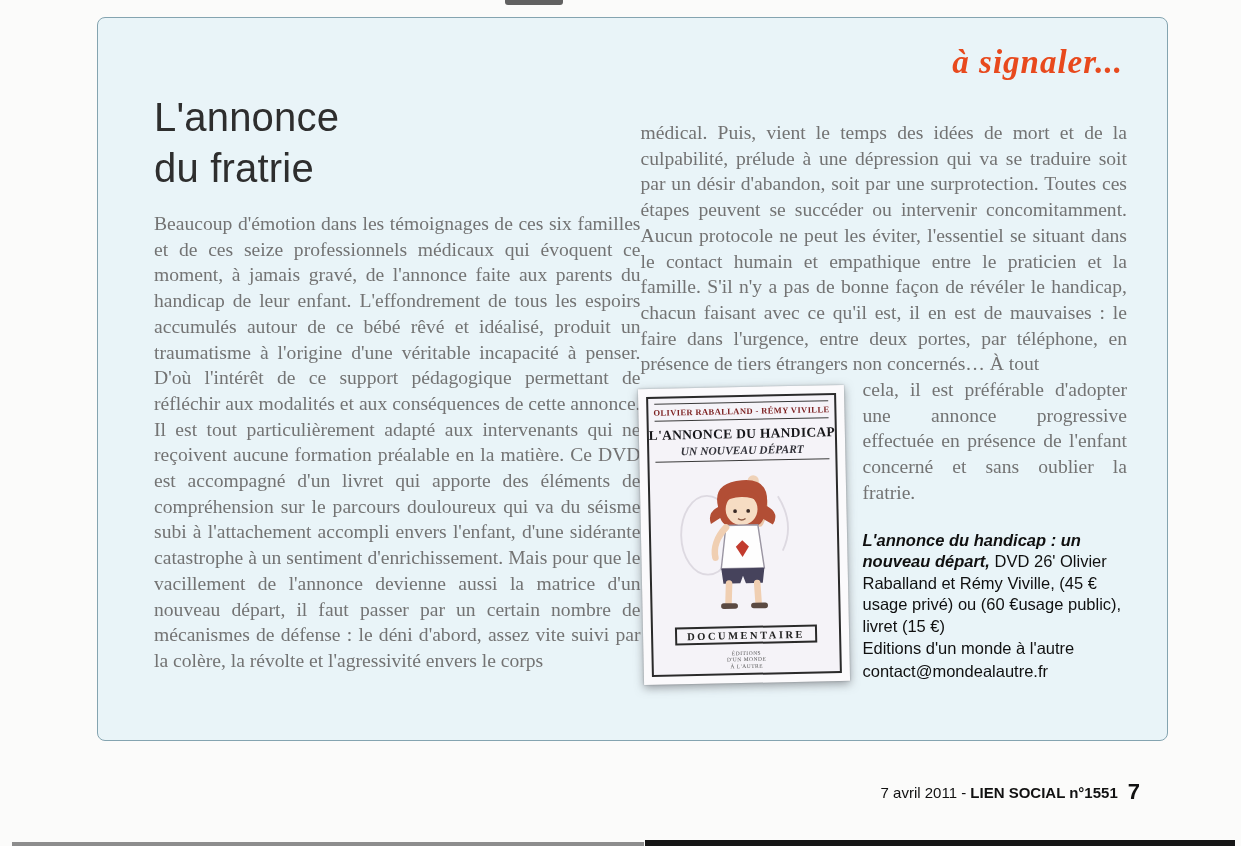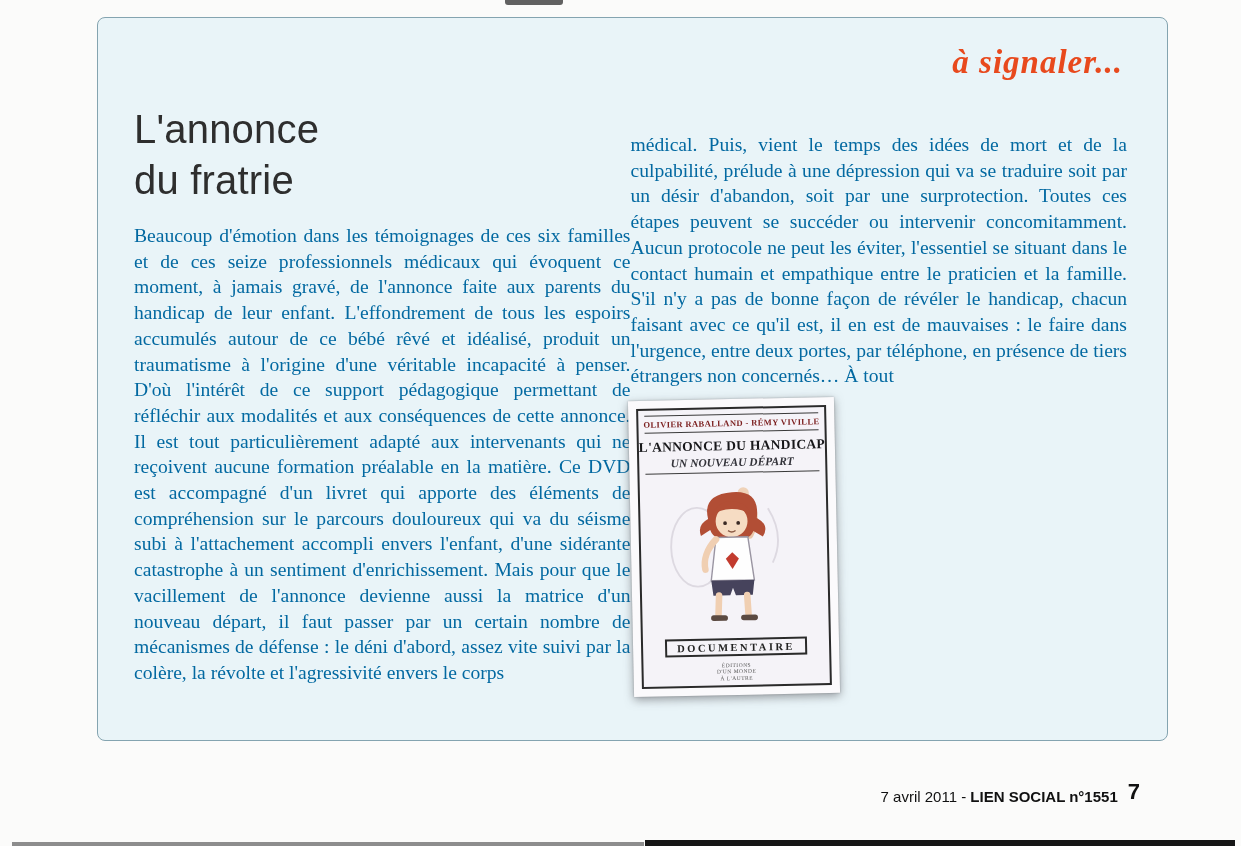--- a/index.html
+++ b/index.html
@@ -21,54 +21,54 @@
   .bleed-2 { left:195px; top:45px; width:545px; }
   .bleed-3 { left:150px; top:68px; width:625px; }
   .bleed-4 { left:235px; top:91px; width:390px; }
 
   
   .panel {
     position:absolute; left:97px; top:17px; width:1071px; height:724px;
     background:var(--panel-bg, #e9f4f8);
     border:1px solid #84a4b0;
     border-radius:8px;
-    padding:24px 40px 0 36px;
+    padding:24px 40px 0 56px;
   }
   .panel-inner { position:relative; z-index:1; }
 
   .signaler {
     text-align:right;
     font-family:"Liberation Serif", serif;
     font-style:italic;
     font-weight:bold;
     font-size:33px;
     letter-spacing:1px;
     color:var(--highlight, #e8491d);
     height:44px;
     line-height:40px;
     padding-right:4px;
   }
 
-  .columns { display:flex; margin-top:18px; }
+  .columns { display:flex; margin-top:6px; }
   .col { flex:1 1 0; min-width:0; }
 
   .article-title {
     font-family:"Liberation Sans", sans-serif;
     font-weight:500;
     font-size:40px;
     line-height:51px;
     letter-spacing:.2px;
     color:#2e2e2e;
     margin-bottom:17px;
   }
 
   p.body {
     font-size:19.6px;
     line-height:25.7px;
-    color:#0369a1;
+    color:#737373;
     text-align:justify;
     hyphens:auto;
   }
 
   .col-right { padding-top:28px; }
 
   
   .dvd-photo {
     float:left;
     width:206px; height:296px;
@@ -103,21 +103,21 @@
     margin-top:24px;
   }
   .caption .bi { font-weight:bold; font-style:italic; }
   .caption-line { margin-top:1px; }
 
   
   .footer {
     position:absolute; top:779px; right:101px;
     font-family:"Liberation Sans", sans-serif;
     font-size:15px; color:#111;
-    display:flex; align-items:flex-end;
+    display:flex; align-items:center;
   }
   .footer span { white-space:pre; }
   .footer .bold { font-weight:bold; }
   .footer .pageno { font-weight:bold; font-size:22px; margin-left:10px; }
 </style>
 </head>
 <body>
 
 <div class="scan-mark-top"></div>
 <div class="bleed bleed-1"></div>
@@ -174,21 +174,27 @@
             </div>
             <div class="dvd-genre">DOCUMENTAIRE</div>
             <div class="dvd-pub">
               <div>ÉDITIONS</div>
               <div>D'UN MONDE</div>
               <div>À L'AUTRE</div>
             </div>
           </div>
         </div>
 
-
+        <p class="body" lang="fr">cela, il est préférable d'adopter une annonce progressive effectuée en présence de l'enfant concerné et sans oublier la fratrie.</p>
+
+        <div class="caption">
+          <span class="bi">L'annonce du handicap : un nouveau départ, </span><span>DVD 26' Olivier Raballand et Rémy Viville, (45 € usage privé) ou (60 €usage public), livret (15 €)</span>
+          <div class="caption-line">Editions d'un monde à l'autre</div>
+          <div class="caption-line">contact@mondealautre.fr</div>
+        </div>
       </div>
 
     </div>
   </div>
 </div>
 
 <div class="footer">
   <span>7 avril 2011 - </span>
     <span class="bold">LIEN SOCIAL n°1551</span>
     <span class="pageno">7</span>

